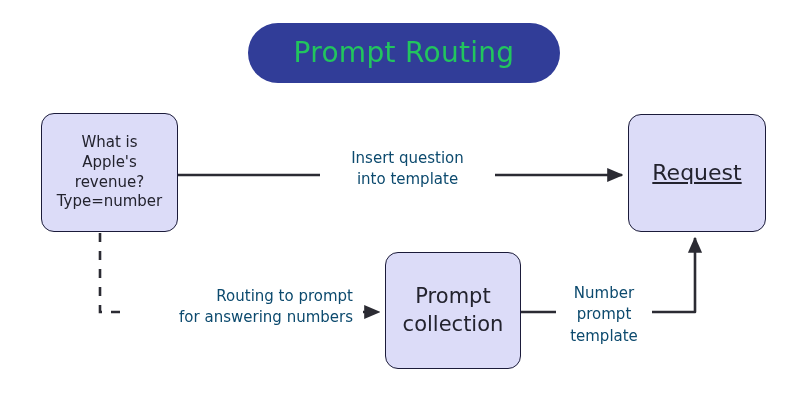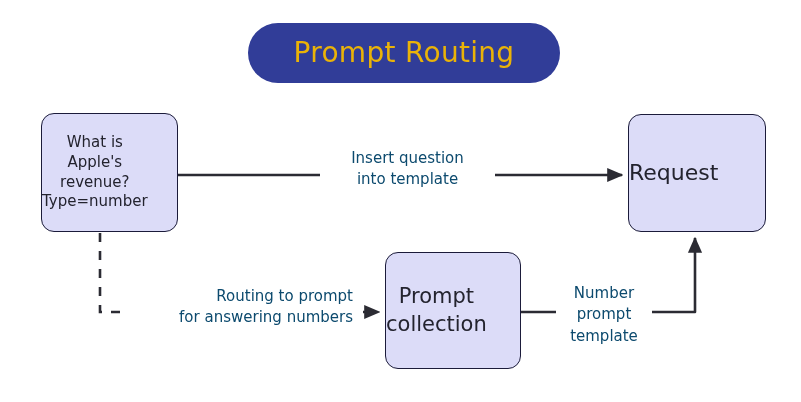--- a/index.html
+++ b/index.html
@@ -31,37 +31,38 @@
     width: 312px;
     height: 60px;
     border-radius: 30px;
     background: #313d98;
     display: flex;
     align-items: center;
     justify-content: center;
     box-sizing: border-box;
   }
   .title-pill .title-text {
-    color: #eab308;
+    color: #22c55e;
     font-size: 28px;
     font-weight: 400;
     letter-spacing: 0.3px;
     line-height: 1;
     white-space: nowrap;
   }
 
   
   .node {
     position: absolute;
     box-sizing: border-box;
     background: #dcdcf8;
     border: 1.6px solid #1b1b3a;
     border-radius: 13px;
     display: flex;
     align-items: center;
+    justify-content: center;
     text-align: center;
     color: #23232e;
   }
   .node .node-label {
     display: block;
     line-height: 1.2;
     white-space: pre-line;
   }
 
   #node-question {
@@ -76,20 +77,21 @@
   }
 
   #node-request {
     left: 628px;
     top: 114px;
     width: 138px;
     height: 118px;
   }
   #node-request .node-label {
     font-size: 22px;
+    text-decoration: underline;
   }
 
   #node-prompt-collection {
     left: 385px;
     top: 252px;
     width: 136px;
     height: 117px;
   }
   #node-prompt-collection .node-label {
     font-size: 21px;

